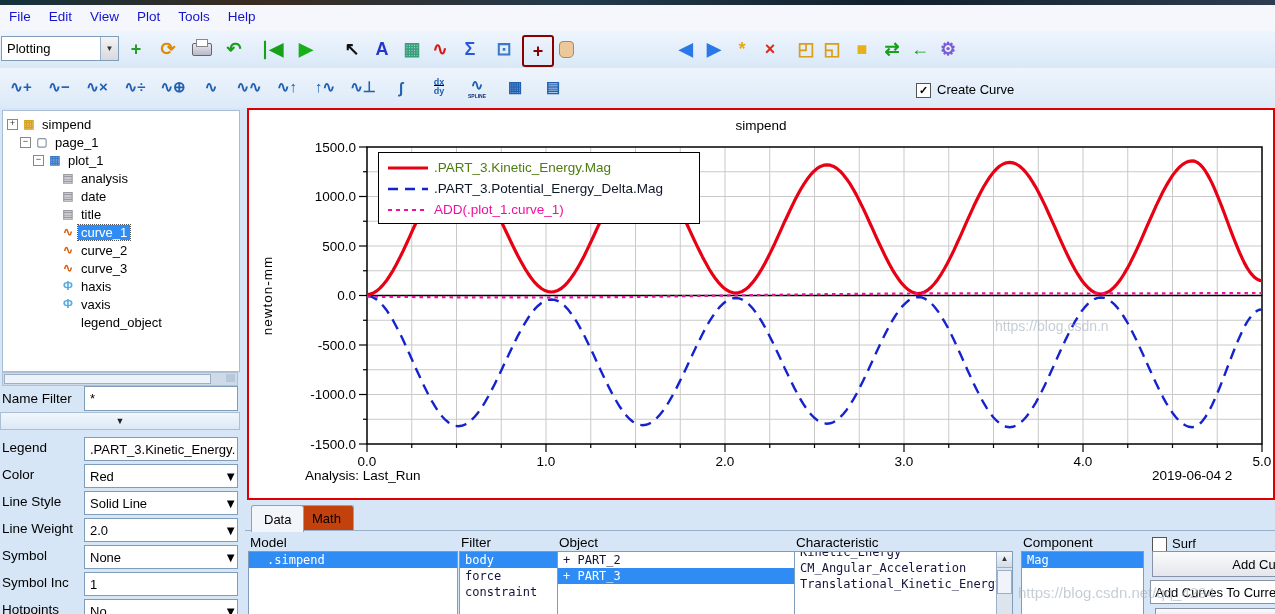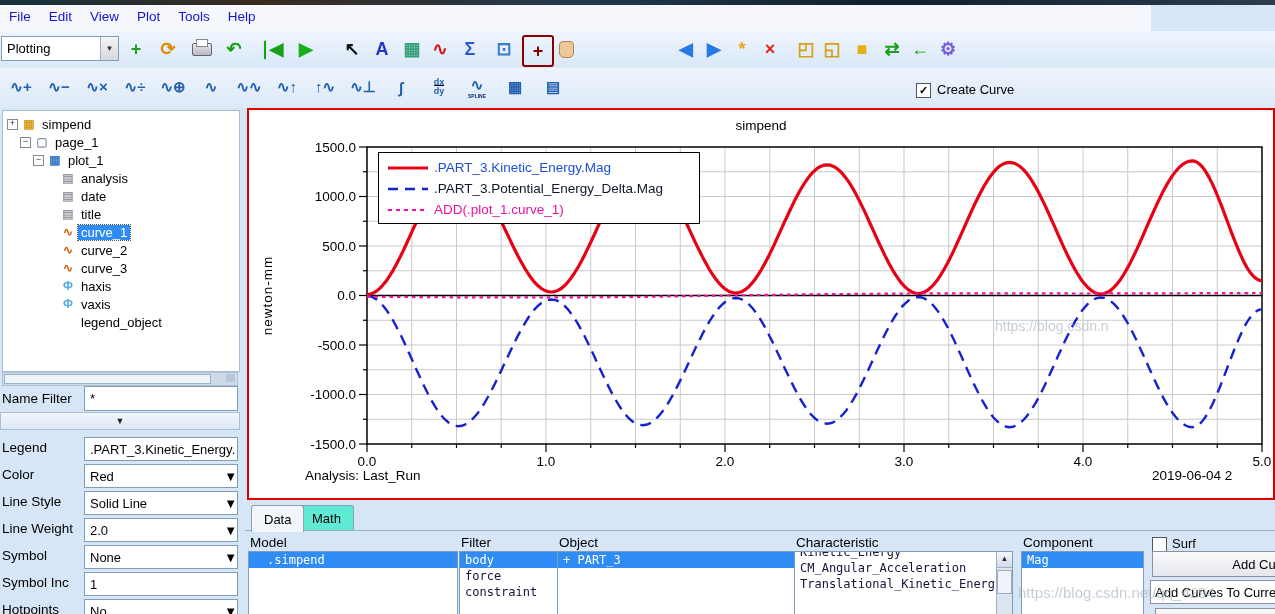--- a/index.html
+++ b/index.html
@@ -3,21 +3,21 @@
 <meta charset="utf-8">
 <style>
   html,body{margin:0;padding:0;background:#d7e6f6;}
   #screen{position:relative;width:1275px;height:614px;overflow:hidden;
     font-family:"Liberation Sans", sans-serif;font-size:13px;color:#000;background:#d7e6f6;}
   .abs{position:absolute;}
   
   #top-strip{left:0;top:0;width:1275px;height:5px;
     background:linear-gradient(90deg,#14323e,#3a2b20 20%,#233a4d 45%,#10202c 70%,#2c3d52);}
   
-  #menubar{left:0;top:5px;width:1151px;height:26px;background:#f5f7fd;border-bottom:2px solid #737373;}
+  #menubar{left:0;top:5px;width:1275px;height:26px;background:#f5f7fd;border-bottom:2px solid #737373;}
   .menu-item{display:inline-block;padding:4px 9px 0 9px;color:#1414cc;font-size:13.5px;}
   
   #toolbar1{left:0;top:31px;width:1275px;height:37px;
     background:linear-gradient(#eff5fd,#d9e8f8);border-bottom:1px solid #bcd0e6;}
   #toolbar2{left:0;top:68px;width:1275px;height:40px;
     background:linear-gradient(#eef4fc,#dcEAf8);border-bottom:1px solid #bcd0e6;}
   .tb-btn{position:absolute;width:28px;height:28px;display:flex;align-items:center;justify-content:center;
     font-size:18px;font-weight:bold;border-radius:3px;cursor:default;}
   .tb2-btn{position:absolute;width:34px;height:30px;display:flex;align-items:center;justify-content:center;
     font-size:15px;font-weight:bold;color:#2060b0;border-radius:2px;}
@@ -54,21 +54,21 @@
   #legend-box{left:129px;top:42px;width:322px;height:72px;background:#fff;border:1.5px solid #000;padding:4px 0 0 8px;box-sizing:border-box;}
   .legend-row{display:flex;align-items:center;height:21px;white-space:nowrap;font-size:13.5px;}
   .legend-row svg{margin-right:5px;flex:none;}
   #analysis-label{left:56px;top:358px;font-size:13.5px;}
   #xlabel{left:360px;top:358px;width:400px;text-align:center;font-size:13.5px;}
   #date-label{left:903px;top:358px;width:130px;font-size:13.5px;white-space:nowrap;}
   .watermark{color:#a8b4c0;opacity:.65;font-size:14px;white-space:nowrap;z-index:50;pointer-events:none;}
   
   #bottom{left:245px;top:502px;width:1030px;height:112px;background:#d7e6f6;}
   .tab{position:absolute;top:3px;height:24px;padding:0 12px;display:flex;align-items:center;
-    border:1px solid #8aa2bc;border-bottom:none;border-radius:3px 3px 0 0;font-size:13px;background:#5eead4;}
+    border:1px solid #8aa2bc;border-bottom:none;border-radius:3px 3px 0 0;font-size:13px;background:#c2410c;}
   .tab.active{background:#f2f6fb;height:26px;z-index:2;}
   #tabline{position:absolute;left:0;top:28px;width:1030px;height:1px;background:#9ab0c8;}
   .col-label{position:absolute;top:33px;font-size:13.5px;}
   .listbox{position:absolute;top:49px;background:#fff;border:1px solid #7f9db9;overflow:hidden;
     font-family:"DejaVu Sans Mono", monospace;font-size:12px;color:#14143c;}
   .listbox .row{height:16px;line-height:16px;padding-left:5px;white-space:nowrap;}
   .listbox .row.sel{background:#2f8cf5;color:#fff;}
   .sbar{position:absolute;right:0;top:0;width:15px;height:100%;background:#dce4ee;border-left:1px solid #9ab0c8;}
   .sbar .up{height:15px;background:linear-gradient(#f4f6fa,#d4dce8);border-bottom:1px solid #9ab0c8;
     text-align:center;font-size:8px;line-height:14px;color:#333;font-family:"Liberation Sans",sans-serif;}
@@ -351,21 +351,21 @@
         <path d="M118.0 184.5L121.3 184.1L124.5 182.9L127.8 180.9L131.0 178.1L134.3 174.6L137.6 170.5L140.8 165.7L144.1 160.3L147.3 154.4L150.6 148.1L153.9 141.4L157.1 134.5L160.4 127.4L163.6 120.2L166.9 113.0L170.2 105.8L173.4 98.9L176.7 92.2L179.9 85.9L183.2 80.0L186.5 74.7L189.7 69.8L193.0 65.7L196.2 62.2L199.5 59.4L202.8 57.4L206.0 56.2L209.3 55.8L212.6 56.2L215.9 57.4L219.3 59.4L222.6 62.1L225.9 65.5L229.2 69.6L232.6 74.3L235.9 79.6L239.2 85.3L242.5 91.5L245.9 98.1L249.2 104.9L252.5 111.9L255.8 118.9L259.2 126.0L262.5 133.0L265.8 139.8L269.1 146.3L272.5 152.5L275.8 158.3L279.1 163.5L282.4 168.3L285.7 172.4L289.1 175.8L292.4 178.5L295.7 180.5L299.0 181.6L302.4 182.0L305.6 181.6L308.9 180.4L312.2 178.5L315.4 175.8L318.7 172.3L321.9 168.2L325.2 163.5L328.5 158.2L331.7 152.4L335.0 146.2L338.2 139.6L341.5 132.8L344.8 125.8L348.0 118.7L351.3 111.6L354.5 104.6L357.8 97.7L361.1 91.2L364.3 85.0L367.6 79.2L370.8 73.9L374.1 69.1L377.4 65.0L380.6 61.6L383.9 58.9L387.1 56.9L390.4 55.7L393.7 55.3L397.0 55.7L400.3 56.9L403.6 58.9L407.0 61.6L410.3 65.1L413.6 69.2L416.9 74.0L420.3 79.4L423.6 85.2L426.9 91.5L430.2 98.1L433.6 105.0L436.9 112.0L440.2 119.2L443.5 126.3L446.8 133.4L450.2 140.3L453.5 146.9L456.8 153.1L460.1 159.0L463.5 164.3L466.8 169.1L470.1 173.2L473.4 176.7L476.8 179.4L480.1 181.4L483.4 182.6L486.7 183.0L490.0 182.6L493.3 181.4L496.5 179.4L499.8 176.7L503.0 173.2L506.3 169.0L509.6 164.2L512.8 158.9L516.1 153.0L519.3 146.7L522.6 140.1L525.9 133.2L529.1 126.1L532.4 118.9L535.6 111.7L538.9 104.7L542.2 97.8L545.4 91.1L548.7 84.8L551.9 79.0L555.2 73.6L558.5 68.8L561.7 64.6L565.0 61.2L568.2 58.4L571.5 56.4L574.8 55.2L578.0 54.8L581.3 55.2L584.6 56.4L587.8 58.4L591.1 61.2L594.3 64.7L597.6 68.9L600.9 73.7L604.1 79.0L607.4 84.9L610.6 91.2L613.9 97.9L617.2 104.9L620.4 112.0L623.7 119.2L626.9 126.4L630.2 133.5L633.5 140.4L636.7 147.1L640.0 153.4L643.2 159.3L646.5 164.7L649.8 169.5L653.0 173.7L656.3 177.1L659.5 179.9L662.8 181.9L666.1 183.1L669.3 183.5L672.6 183.1L675.8 181.9L679.1 179.8L682.4 177.0L685.6 173.5L688.9 169.2L692.1 164.3L695.4 158.8L698.7 152.8L701.9 146.4L705.2 139.6L708.4 132.5L711.7 125.3L715.0 117.9L718.2 110.6L721.5 103.3L724.7 96.3L728.0 89.5L731.3 83.0L734.5 77.0L737.8 71.6L741.0 66.7L744.3 62.4L747.6 58.8L750.8 56.0L754.1 54.0L757.3 52.8L760.6 52.3L763.9 52.8L767.1 54.0L770.4 56.0L773.7 58.9L776.9 62.4L780.2 66.7L783.4 71.6L786.7 77.1L790.0 83.2L793.2 89.6L796.5 96.4L799.7 103.5L803.0 110.8L806.3 118.2L809.5 125.6L812.8 132.8L816.0 139.9L819.3 146.7L822.6 153.2L825.8 159.2L829.1 164.7L832.3 169.7L835.6 173.9L838.9 177.5L842.1 180.3L845.4 182.4L848.6 183.6L851.9 184.0L855.2 183.6L858.4 182.3L861.7 180.3L864.9 177.4L868.2 173.8L871.5 169.5L874.7 164.5L878.0 158.9L881.2 152.9L884.5 146.3L887.8 139.4L891.0 132.3L894.3 124.9L897.5 117.4L900.8 110.0L904.1 102.6L907.3 95.4L910.6 88.6L913.8 82.0L917.1 75.9L920.4 70.4L923.6 65.4L926.9 61.1L930.1 57.5L933.4 54.6L936.7 52.5L939.9 51.3L943.2 50.9L945.7 51.2L948.2 52.4L950.7 54.2L953.2 56.8L955.7 60.0L958.1 63.9L960.6 68.4L963.1 73.4L965.6 78.9L968.1 84.8L970.6 91.0L973.1 97.4L975.6 104.0L978.1 110.8L980.6 117.5L983.1 124.1L985.6 130.5L988.1 136.7L990.6 142.6L993.1 148.1L995.5 153.1L998.0 157.6L1000.5 161.5L1003.0 164.7L1005.5 167.3L1008.0 169.1L1010.5 170.3L1013.0 170.7" fill="none" stroke="#e80014" stroke-width="3.2" stroke-linejoin="round"></path>
         <path d="M118.0 186.7L207.5 187.3L297.0 187.5L386.5 187.0L476.0 185.5L565.5 184.3L655.0 183.5L744.5 183.3L834.0 183.5L923.5 183.3L1013.0 183.0" fill="none" stroke="#f010a0" stroke-width="2.2" stroke-dasharray="3.5 4" stroke-linejoin="round"></path>
       </svg>
     <div id="chart-title" class="abs">simpend</div>
     <div id="ylabel" class="abs">newton-mm</div>
     <div id="legend-box" class="abs">
       <div class="legend-row">
         <svg width="42" height="6">
             <line x1="1" y1="3" x2="41" y2="3" stroke="#e80014" stroke-width="3.2"></line>
           </svg>
-        <span style="color:#1d4ed8;">.PART_3.Kinetic_Energy.Mag</span>
+        <span style="color:#4d7c0f;">.PART_3.Kinetic_Energy.Mag</span>
       </div>
       <div class="legend-row">
         <svg width="42" height="6">
             <line x1="1" y1="3" x2="41" y2="3" stroke="#1622cc" stroke-width="2.6" stroke-dasharray="10 7"></line>
           </svg>
         <span style="color:#0f172a;">.PART_3.Potential_Energy_Delta.Mag</span>
       </div>
       <div class="legend-row">
         <svg width="42" height="6">
             <line x1="1" y1="3" x2="41" y2="3" stroke="#f010a0" stroke-width="2.2" stroke-dasharray="4 4"></line>
@@ -397,20 +397,21 @@
         <div class="listbox" style="left: 214px; width: 97px; height: 70px;">
           <div>
             <div class="row sel">body</div>
             <div class="row">force</div>
             <div class="row">constraint</div>
           </div>
         </div>
         <span class="col-label" style="left: 314px;">Object</span>
         <div class="listbox" style="left: 312px; width: 236px; height: 70px;">
           <div>
+            <div class="row">+ PART_2</div>
             <div class="row sel">+ PART_3</div>
           </div>
         </div>
         <span class="col-label" style="left: 551px;">Characteristic</span>
         <div class="listbox" style="left: 549px; width: 217px; height: 70px;">
           <div style="margin-top: -8px; margin-right: 15px;">
             <div class="row">Kinetic_Energy</div>
             <div class="row">CM_Angular_Acceleration</div>
             <div class="row">Translational_Kinetic_Energy</div>
           </div>

